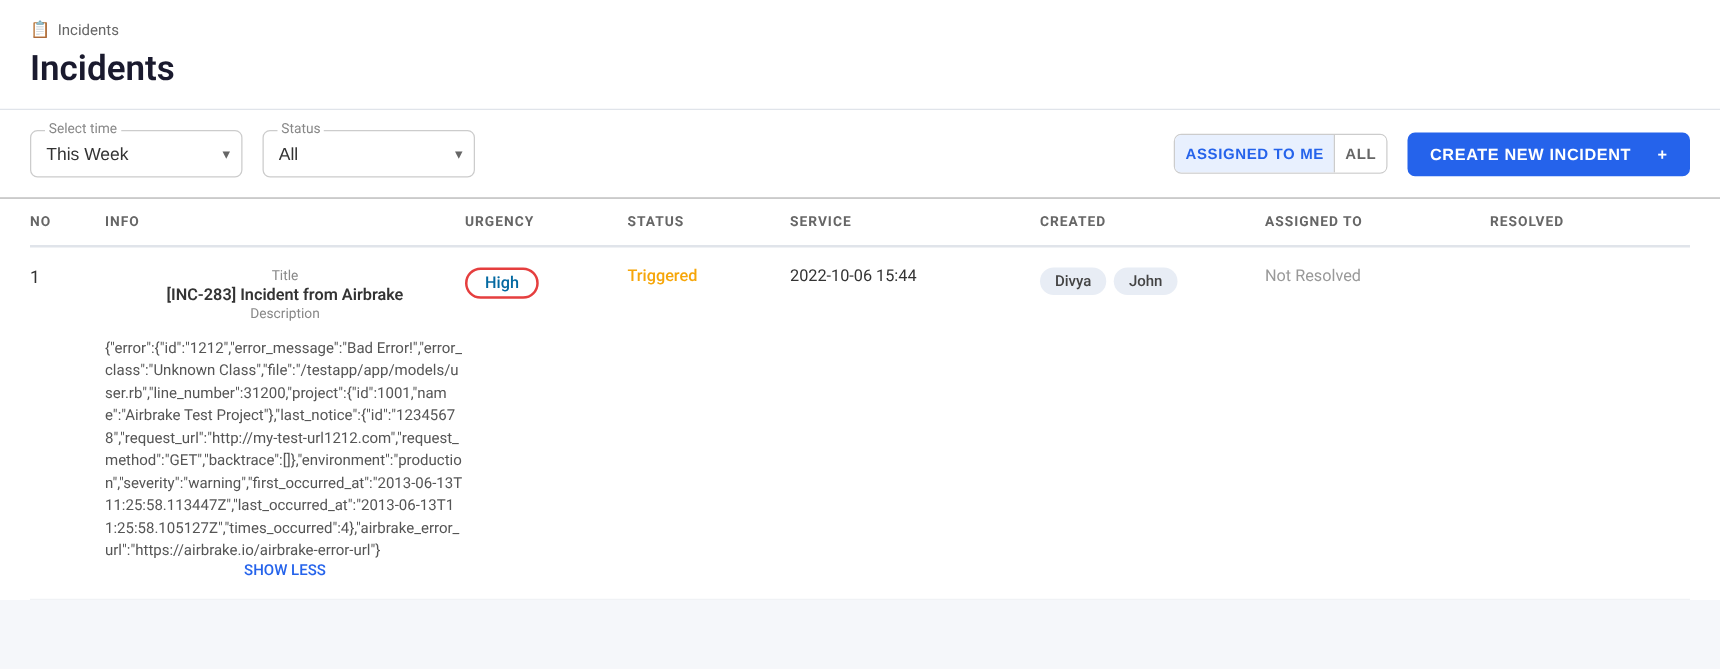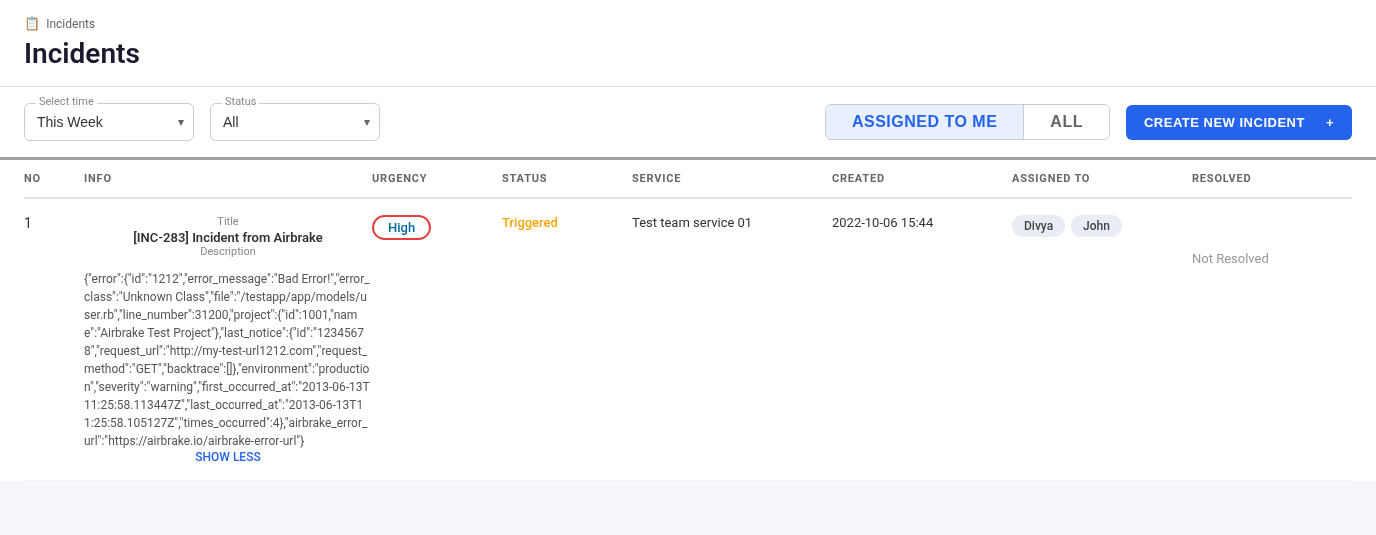--- a/index.html
+++ b/index.html
@@ -36,21 +36,21 @@
       color: #1a1a2e;
       margin-bottom: 0;
       padding-bottom: 16px;
     }
     .toolbar {
       background: #fff;
       padding: 16px 24px;
       display: flex;
       align-items: center;
       gap: 16px;
-      border-bottom: 3px solid #a3a3a3;
+      border-bottom: 1px solid #a3a3a3;
     }
     .select-wrapper {
       position: relative;
       display: flex;
       flex-direction: column;
     }
     .select-label {
       font-size: 11px;
       color: #888;
       position: absolute;
@@ -82,22 +82,22 @@
       font-size: 12px;
     }
     .spacer { flex: 1; }
     .assigned-toggle {
       display: flex;
       border: 1px solid #ccc;
       border-radius: 6px;
       overflow: hidden;
     }
     .toggle-btn {
-      padding: 8px 26px;
-      font-size: 16px;
+      padding: 8px 8px;
+      font-size: 12px;
       font-weight: 600;
       letter-spacing: 0.5px;
       cursor: pointer;
       border: none;
       background: #fff;
       color: #666;
     }
     .toggle-btn.active {
       background: #e8f0fe;
       color: #2563eb;
@@ -206,21 +206,20 @@
       background: #e8edf5;
       border-radius: 20px;
       padding: 4px 12px;
       font-size: 12px;
       color: #444;
       font-weight: 500;
     }
     .resolved-text {
       font-size: 13px;
       color: #999;
-      margin-top: 36px;
     }
     .col-info { flex-direction: column; align-items: center; }
   </style>
 </head>
 <body>
 
 <div class="page-wrapper">
 
   <div class="header-section">
     <div class="breadcrumb">
@@ -297,23 +296,20 @@
       </div>
 
       <div class="cell">
         <span class="urgency-badge">High</span>
       </div>
 
       <div class="cell">
         <span class="status-triggered">Triggered</span>
       </div>
 
-      <div class="cell">
-        <span class="service-name">Test team service 01</span>
-      </div>
 
       <div class="cell">
         <span class="created-date">2022-10-06 15:44</span>
       </div>
 
       <div class="cell">
         <div class="assignees">
           <span class="avatar-chip">Divya</span>
           <span class="avatar-chip">John</span>
         </div>

